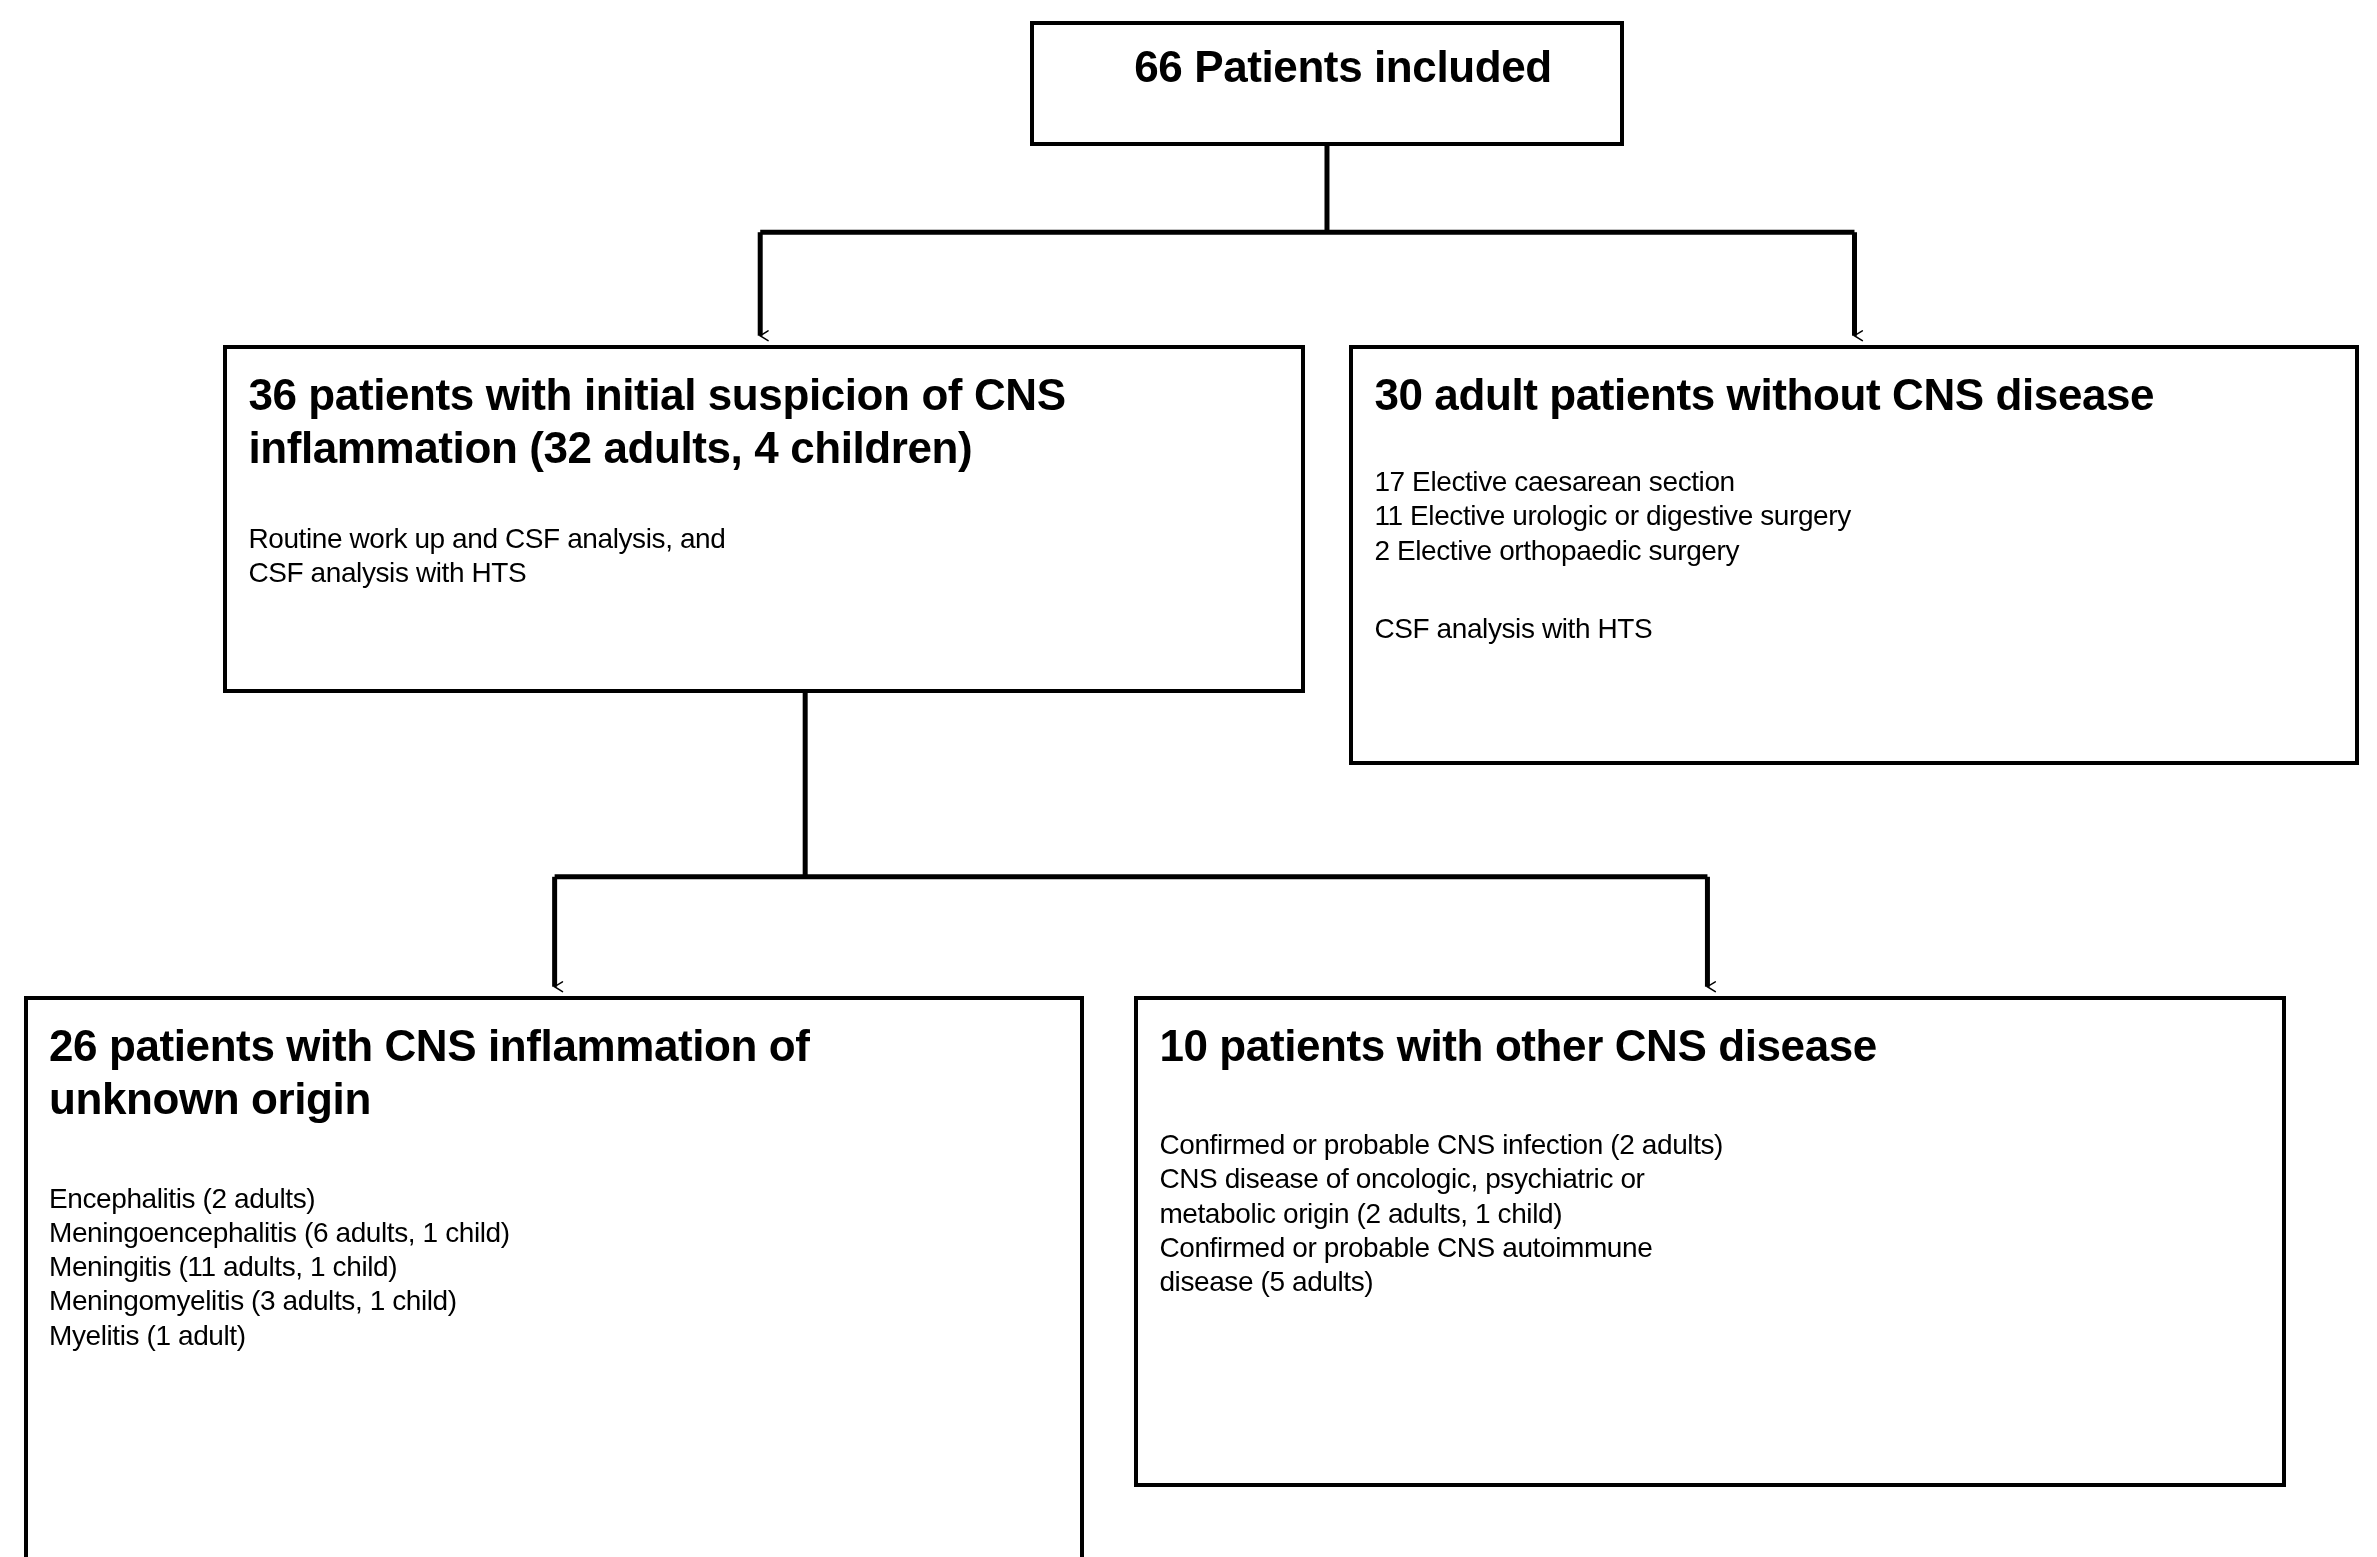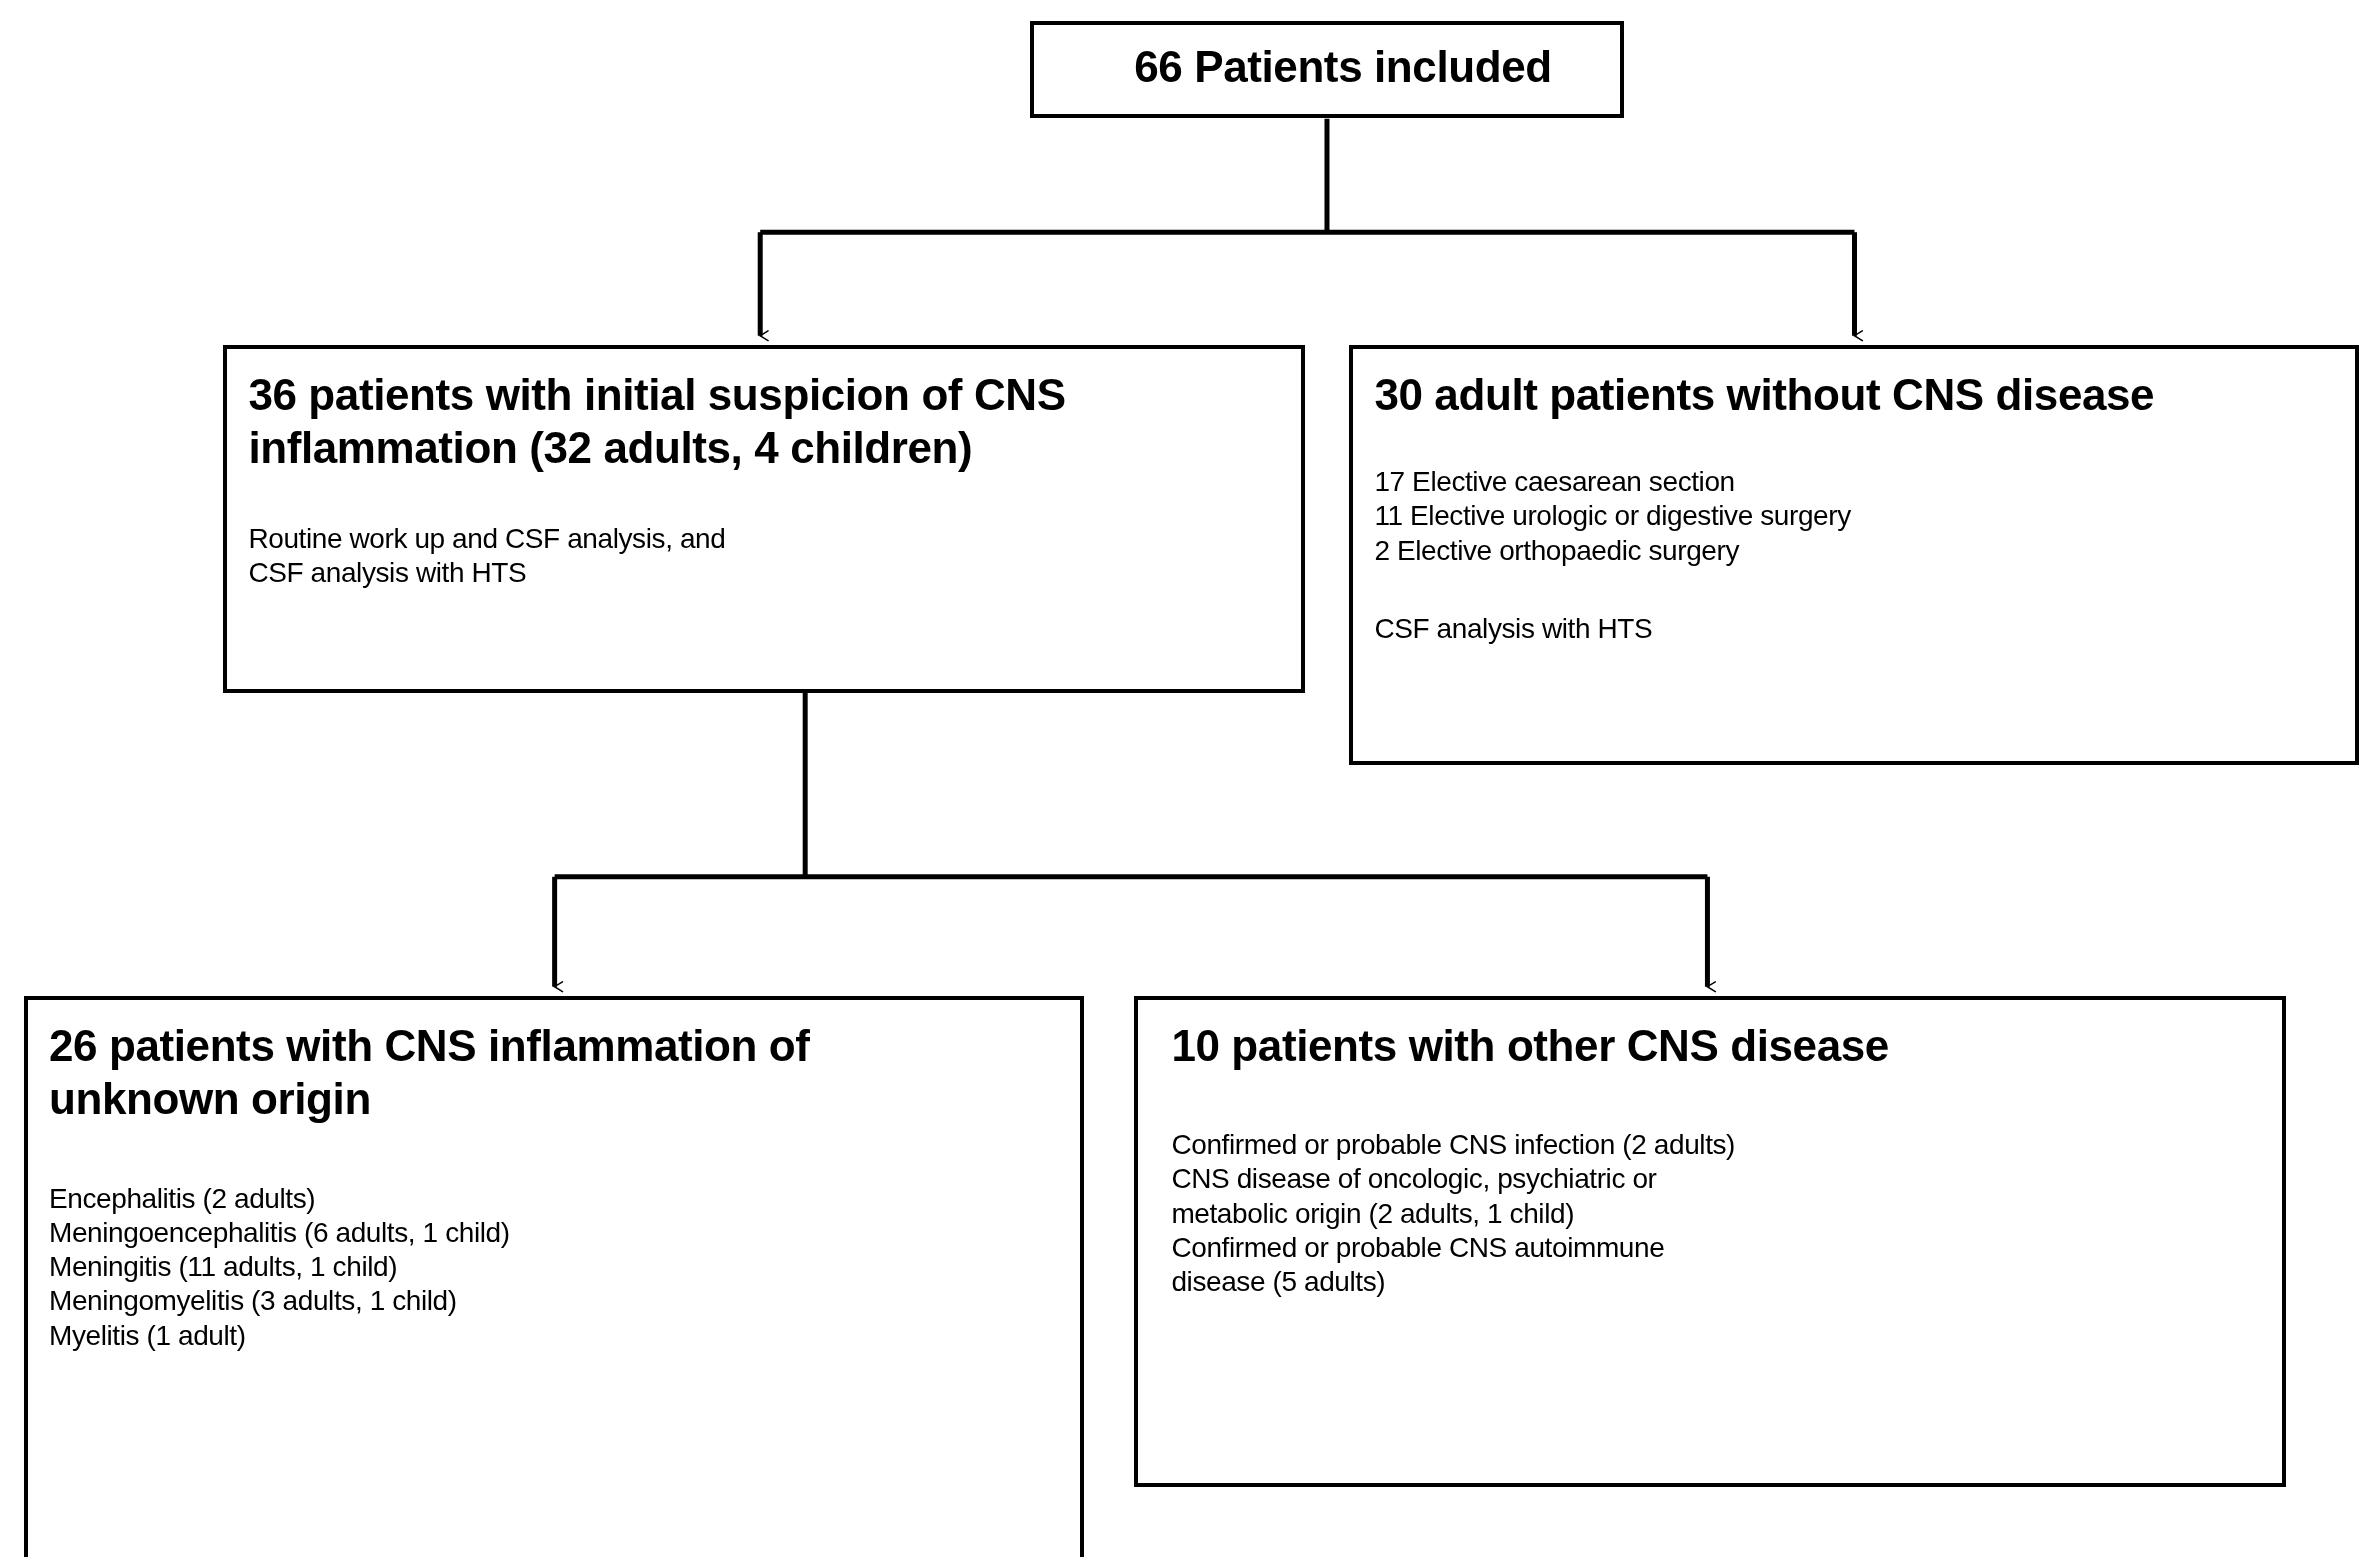--- a/index.html
+++ b/index.html
@@ -47,26 +47,26 @@
     line-height: 1.22;
     color: #000000;
     letter-spacing: -0.4px;
     white-space: pre-line;
   }
   .gap-sm { height: 44px; }
   .gap-md { height: 47px; }
   .gap-lg { height: 56px; }
 
   
-  #node-root      { left: 1030px; top: 21.4px;   width: 594px;  height: 97px; padding-left: 32px; }
+  #node-root      { left: 1030px; top: 21.4px;   width: 594px;  height: 125px; padding-left: 32px; }
   #node-root .node-inner { padding: 14.3px 21.4px; text-align: center; }
   #node-susp      { left: 223px;  top: 345px;  width: 1082px; height: 348px; }
   #node-nodisease { left: 1349px; top: 345px;  width: 1010px; height: 420px; }
   #node-unknown   { left: 23.6px;   top: 996px; width: 1060px; height: 623px; }
-  #node-other     { left: 1134px; top: 996px; width: 1152px; height: 491px; padding-left: 12px; }
+  #node-other     { left: 1134px; top: 996px; width: 1152px; height: 491px; }
 </style>
 </head>
 <body>
 
 <div id="canvas">
 
   <svg class="connector-layer" viewBox="0 0 3330 2182" width="2377" height="1558" xmlns="http://www.w3.org/2000/svg">
     <defs>
       <marker id="arrowhead" markerWidth="16" markerHeight="16" refX="7.5" refY="13.2" orient="auto" markerUnits="userSpaceOnUse">
         <path d="M0.6,2.2 L7.5,13.4 L14.4,2.2" fill="none" stroke="#000000" stroke-width="2.1" stroke-linecap="round" stroke-linejoin="miter"></path>

